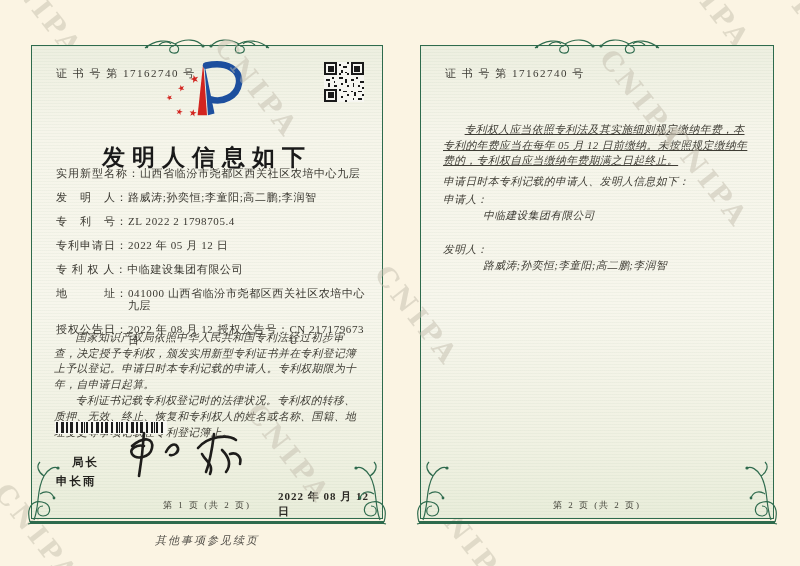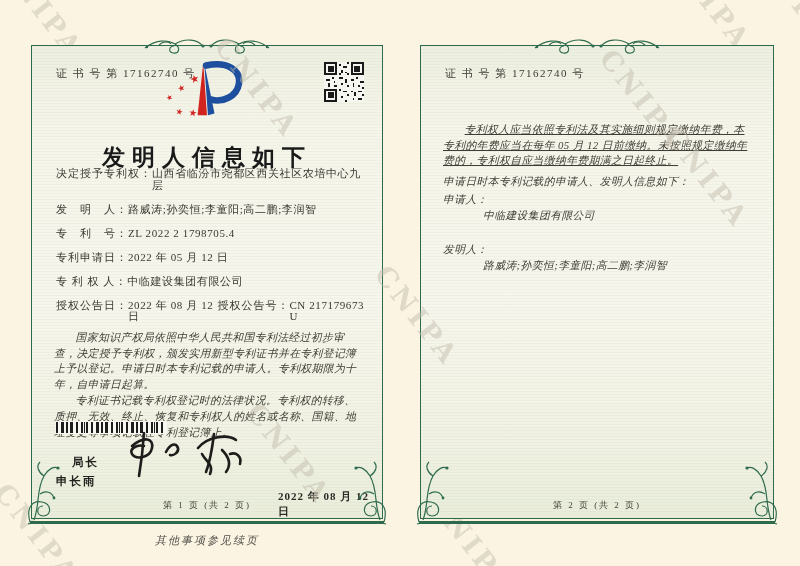--- a/index.html
+++ b/index.html
@@ -185,38 +185,42 @@
         <rect x="15" y="19" width="1" height="1"></rect>
           <rect x="18" y="19" width="2" height="1"></rect>
           <rect x="20" y="17" width="1" height="1"></rect>
       </g>
     </svg>
 
     <div class="cert-title">发明人信息如下</div>
 
     <div class="fields">
       <div class="frow">
-        <span class="lab">决定授予专利权：</span>
+        <span class="lab">实用新型名称：</span>
         <span class="val">山西省临汾市尧都区西关社区农培中心九层</span>
       </div>
       <div class="frow">
         <span class="lab">发　明　人：</span>
         <span class="val">路威涛;孙奕恒;李童阳;高二鹏;李润智</span>
       </div>
       <div class="frow">
         <span class="lab">专　利　号：</span>
         <span class="val">ZL 2022 2 1798705.4</span>
       </div>
       <div class="frow">
         <span class="lab">专利申请日：</span>
         <span class="val">2022 年 05 月 12 日</span>
       </div>
       <div class="frow">
         <span class="lab">专 利 权 人：</span>
         <span class="val">中临建设集团有限公司</span>
+      </div>
+      <div class="frow">
+        <span class="lab">地　　　址：</span>
+        <span class="val">041000 山西省临汾市尧都区西关社区农培中心九层</span>
       </div>
       <div class="frow grant">
         <span class="pair">
           <span class="lab">授权公告日：</span>
           <span class="val">2022 年 08 月 12 日</span>
         </span>
         <span class="pair">
           <span class="lab">授权公告号：</span>
           <span class="val">CN 217179673 U</span>
         </span>

